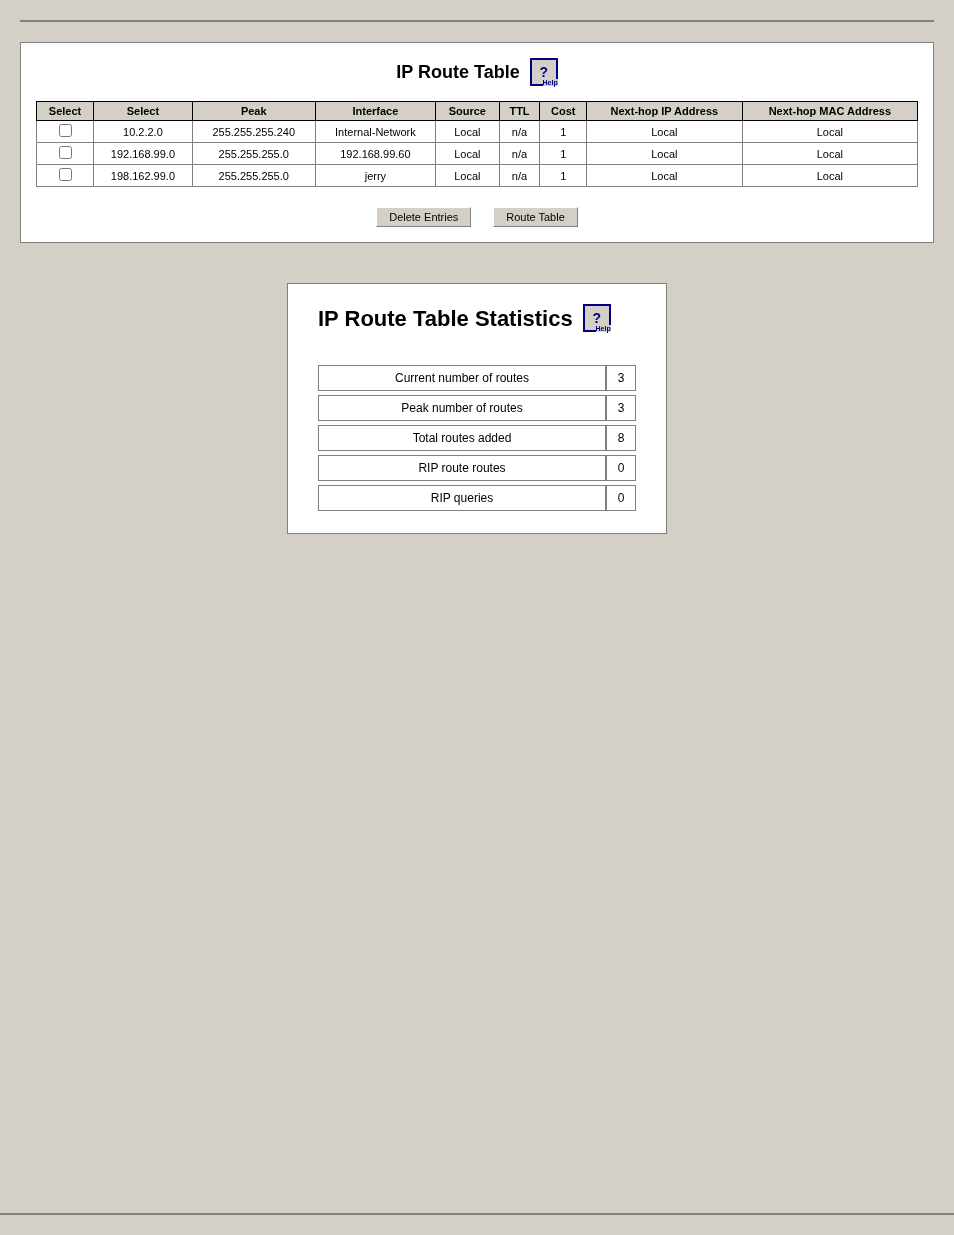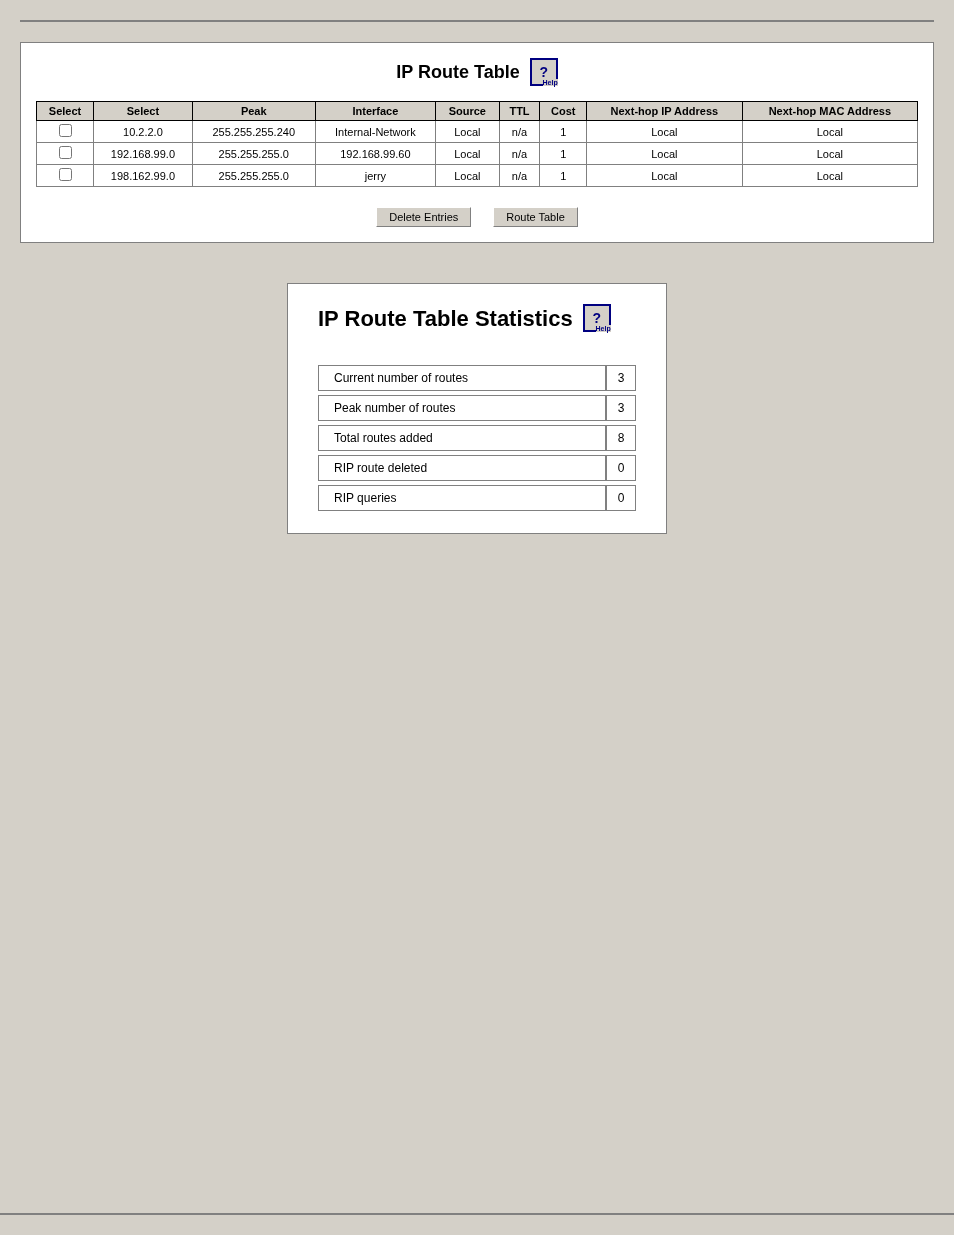--- a/index.html
+++ b/index.html
@@ -148,20 +148,21 @@
     }
 
     .stats-row {
       display: flex;
       margin-bottom: 2px;
     }
 
     .stats-label {
       border: 1px solid #808080;
       padding: 5px 15px;
+      text-align: center;
       background: #ffffff;
       font-size: 12px;
       flex: 1;
     }
 
     .stats-value {
       border: 1px solid #808080;
       padding: 5px 8px;
       text-align: center;
       background: #ffffff;
@@ -264,21 +265,21 @@
           </div>
           <div class="stats-row">
             <div class="stats-label">Peak number of routes</div>
             <div class="stats-value">3</div>
           </div>
           <div class="stats-row">
             <div class="stats-label">Total routes added</div>
             <div class="stats-value">8</div>
           </div>
           <div class="stats-row">
-            <div class="stats-label">RIP route deleted</div>
+            <div class="stats-label">RIP route routes</div>
             <div class="stats-value">0</div>
           </div>
           <div class="stats-row">
             <div class="stats-label">RIP queries</div>
             <div class="stats-value">0</div>
           </div>
         </div>
     </div>
   </div>
 

